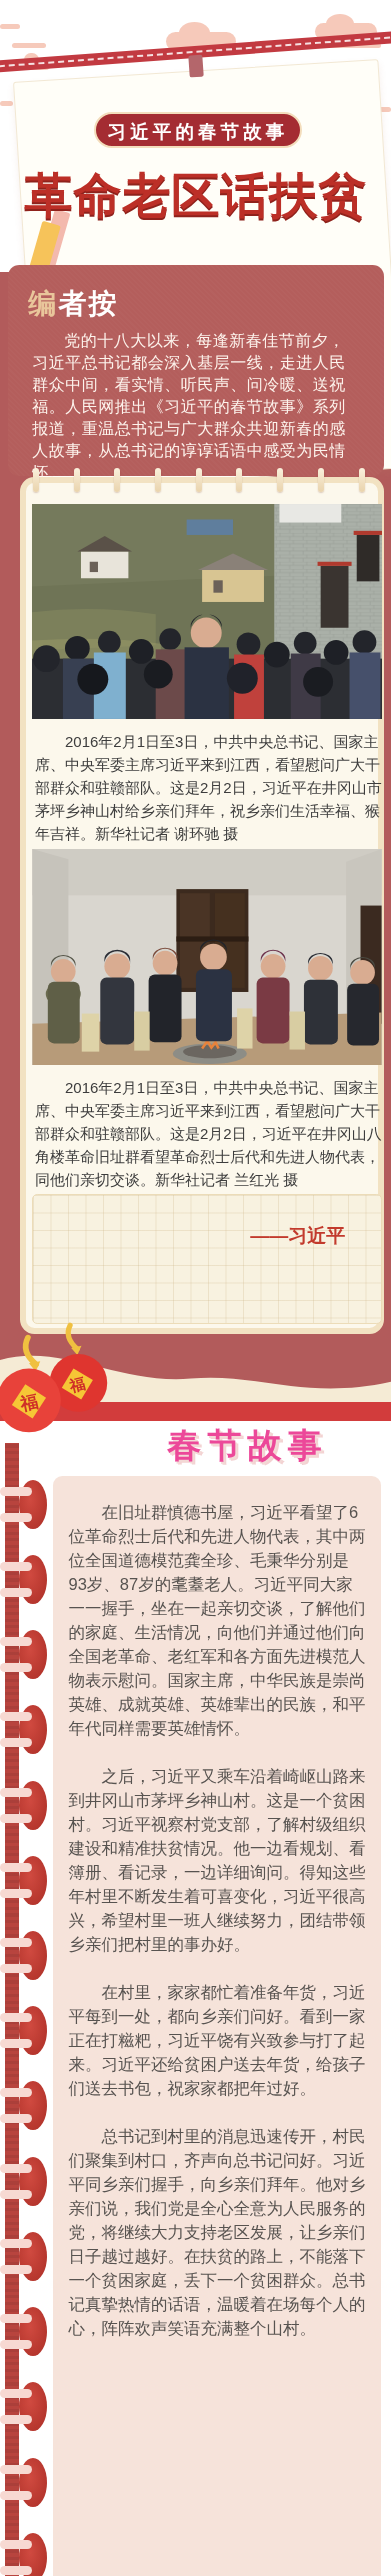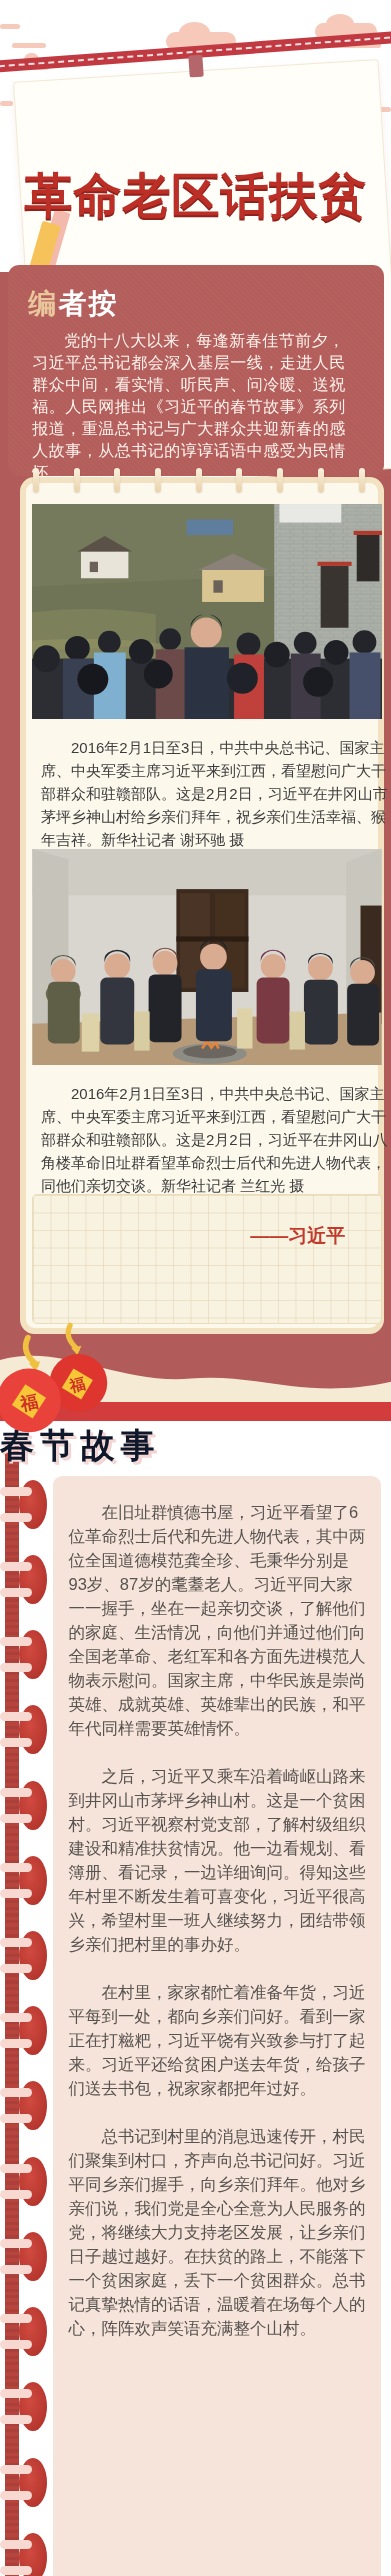--- a/index.html
+++ b/index.html
@@ -48,39 +48,39 @@
   .editor-body{margin:4px;color:#fdf3ec;font-size:16px;line-height:22px;text-indent:2em;letter-spacing:0.5px;}
 
   
   .loop{position:absolute;width:5.7px;height:24px;top:468px;border-radius:3.1px;z-index:6;
         background:linear-gradient(180deg,#faf0dc,#e9d3ac);box-shadow:0 1px 1.5px rgba(120,60,40,.25);}
 
   
   .notebook-card{position:absolute;left:19.6px;top:477px;width:364px;height:857px;background:#fcf8ec;
                  border:6.2px solid #f2e2c2;border-radius:14.4px;box-sizing:border-box;z-index:5;}
   .photo{position:absolute;left:32px;width:350px;z-index:6;display:block;}
-  .caption{position:absolute;left:32px;width:350px;margin:9px;color:#3d3d3d;font-size:15px;
+  .caption{position:absolute;left:32px;width:350px;margin:3px;color:#3d3d3d;font-size:15px;
            line-height:23px;text-indent:2em;z-index:6;}
   .quote-card{position:absolute;left:32px;top:1194px;width:350px;height:130px;background:#f8f2e0;
               border:0.5px solid #ecdcb8;border-radius:5.2px;box-sizing:border-box;z-index:6;
               background-image:linear-gradient(rgba(205,180,135,.28) 0.5px,transparent 0.5px),
                                linear-gradient(90deg,rgba(205,180,135,.28) 0.5px,transparent 0.5px);
               background-size:17.5px 17.5px;padding:20.6px 28px 0 28px;}
   .quote-text{margin:0;color:#c23a2c;font-size:19px;font-weight:bold;line-height:29px;text-indent:2em;}
   .quote-attrib{margin-top:7.2px;text-align:right;padding-right:7.7px;color:#c23a2c;
                 font-size:19px;font-weight:bold;}
 
   
   .wave{position:absolute;left:0;top:1335px;z-index:5;}
   .apples{position:absolute;left:0;top:1317px;z-index:7;}
   .red-band{position:absolute;left:0;top:1402px;width:392px;height:18.5px;background:#d23c3c;z-index:6;}
 
   
-  .story-title{position:absolute;left:0;top:1423px;width:328px;margin:0;text-align:left;
-               font-size:34px;font-weight:900;color:#0f172a;letter-spacing:6.2px;z-index:6;
+  .story-title{position:absolute;left:0;top:1423px;width:328px;margin:0;text-align:right;
+               font-size:34px;font-weight:900;color:#ec4899;letter-spacing:6.2px;z-index:6;
                text-shadow:1.5px 1.5px 0 #f3d9d6,3.1px 3.1px 0 rgba(201,51,48,.22);
                font-family:"Liberation Serif","DejaVu Serif",serif;}
   .spine{position:absolute;left:5.2px;top:1443px;width:13.4px;height:1311px;background:#b8443e;z-index:2;
          background-image:repeating-linear-gradient(0deg,rgba(0,0,0,.07) 0 3.1px,transparent 3.1px 6.7px);}
   .ring{position:absolute;left:0;width:52px;height:49px;z-index:3;}
   .ring .oval{position:absolute;left:18.5px;top:0;width:28px;height:49px;border-radius:50%;
               background:radial-gradient(ellipse at 40% 40%,#d04a40,#ab2e26);}
   .ring .bar{position:absolute;left:0;width:32px;height:8.8px;background:#f7d9d2;border-radius:4.6px;}
   .ring .bar.b1{top:7.2px;} .ring .bar.b2{top:33px;}
 
@@ -102,20 +102,21 @@
   <div class="stripe" style="left:268px;top:43px;width:113px;height:5.2px;"></div>
   <div class="stripe" style="left:314px;top:107px;width:77px;"></div>
   <div class="stripe" style="left:0;top:101px;width:13px;"></div>
 
   <div class="title-card"></div>
   <div class="road"></div>
   <div class="road-tab"></div>
   <div class="ribbon-p"></div>
   <div class="ribbon-y"></div>
 
+  <div class="badge">习近平的春节故事</div>
   <h1 class="main-title">革命老区话扶贫</h1>
 
   <div class="red-bg"></div>
 
   <div class="editor-card">
     <div class="editor-title">
       <span class="first">编</span><span>者按</span>
     </div>
     <p class="editor-body">党的十八大以来，每逢新春佳节前夕，习近平总书记都会深入基层一线，走进人民群众中间，看实情、听民声、问冷暖、送祝福。人民网推出《习近平的春节故事》系列报道，重温总书记与广大群众共迎新春的感人故事，从总书记的谆谆话语中感受为民情怀。</p>
   </div>

